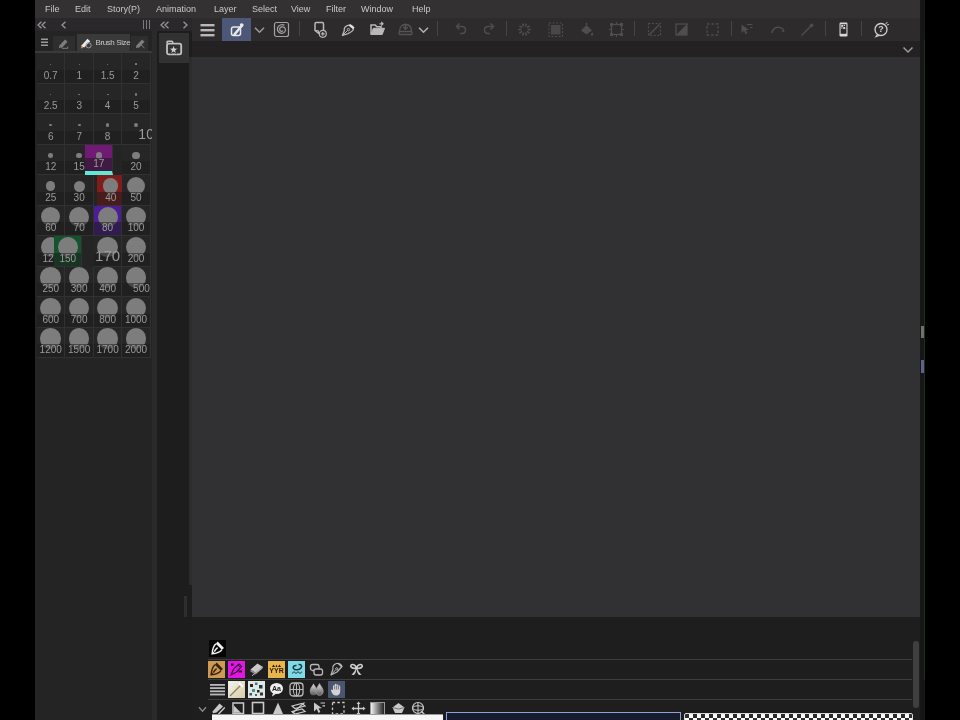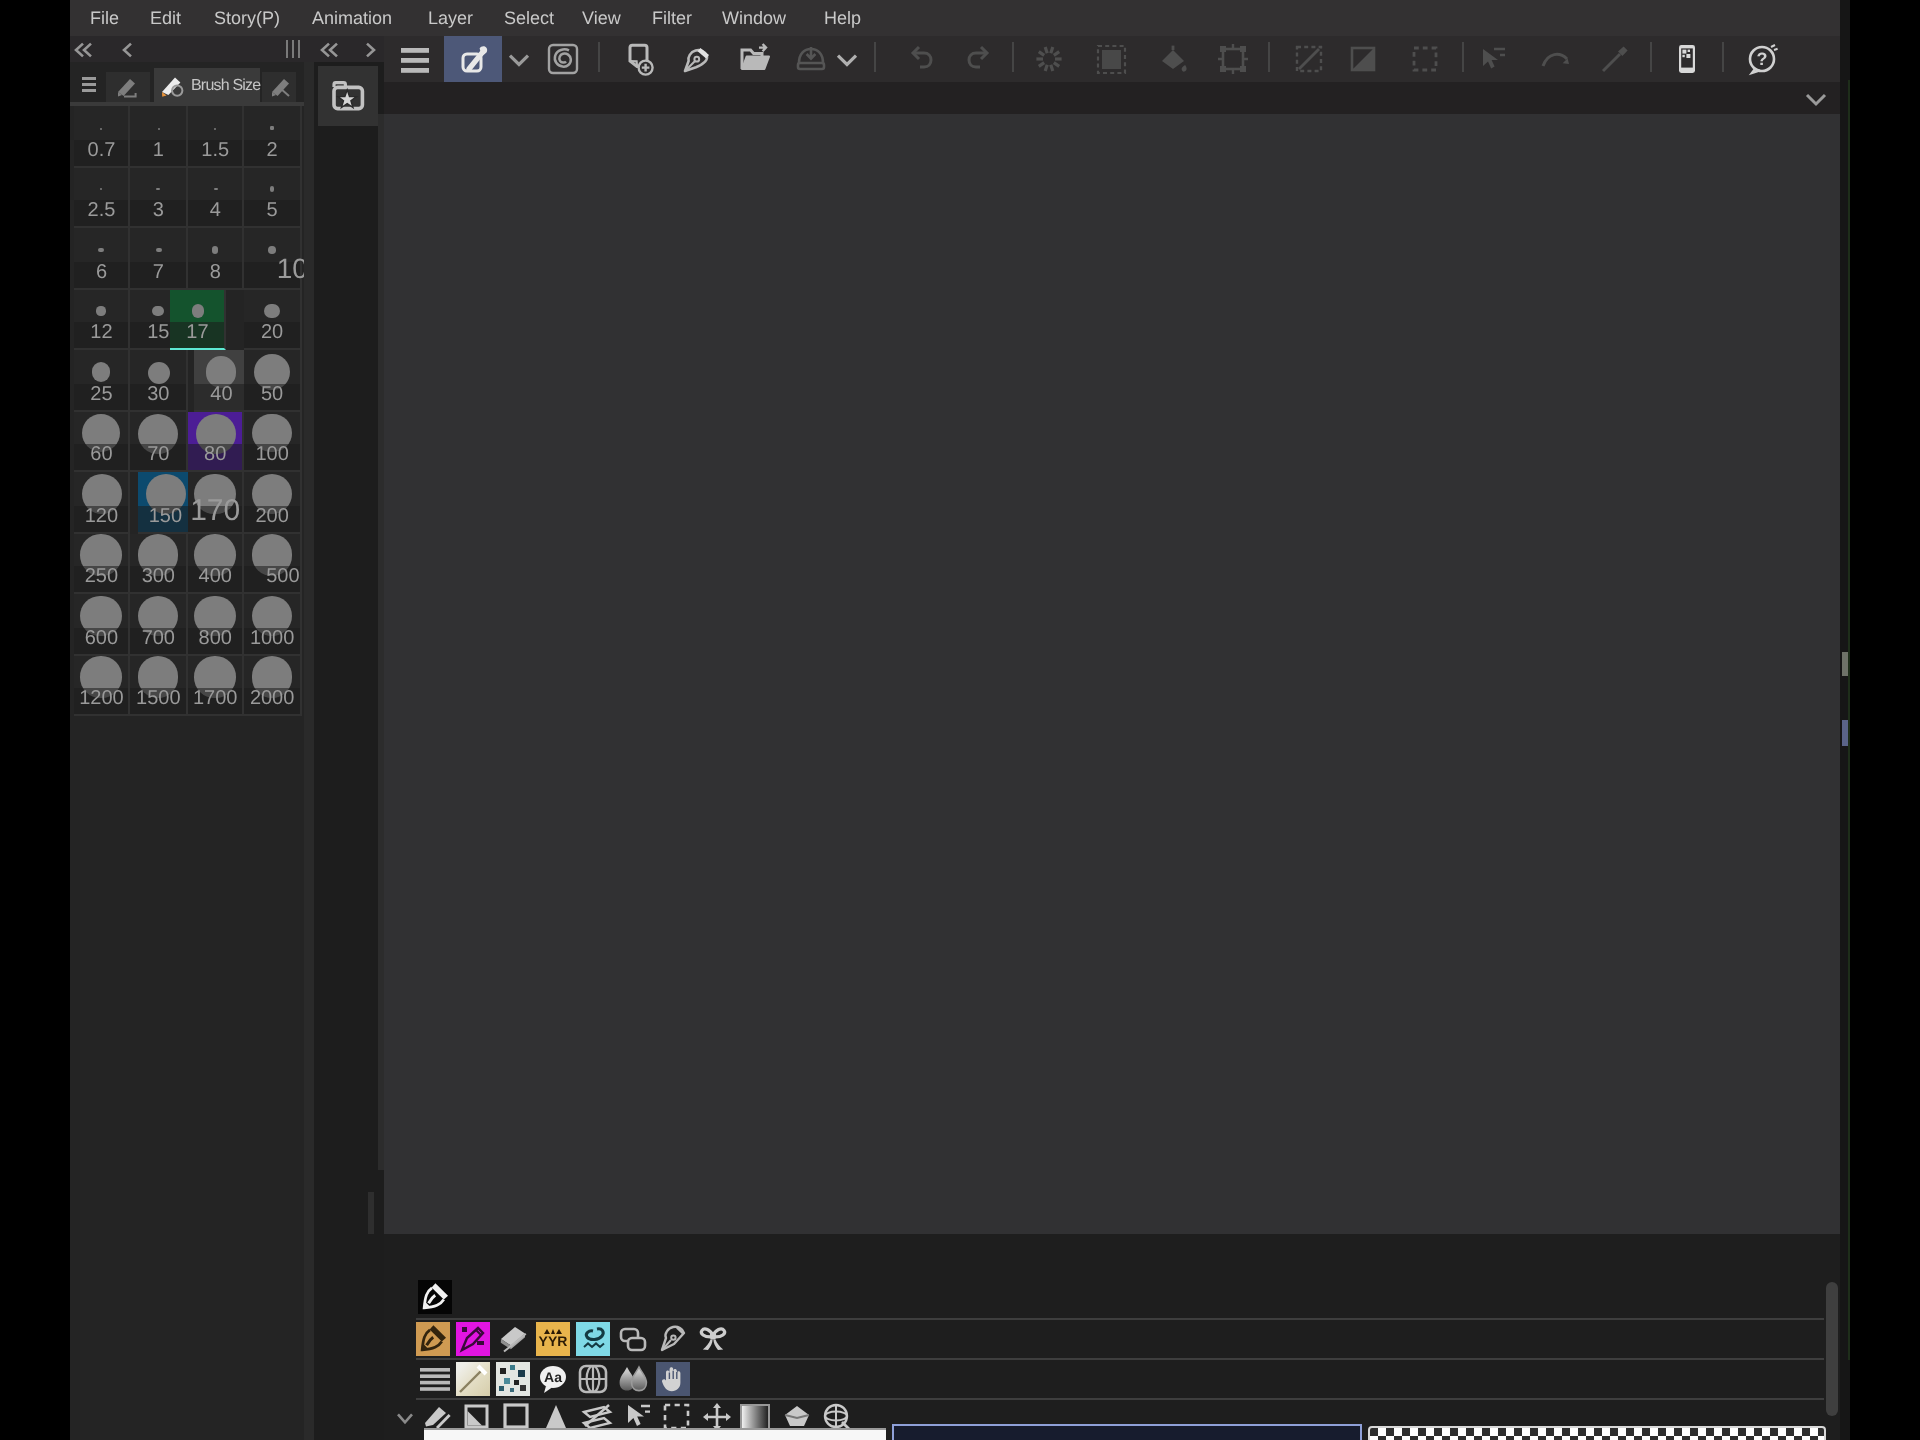--- a/index.html
+++ b/index.html
@@ -320,41 +320,41 @@
       <div style="position:absolute;left:37.00px;top:144.50px;width:28.45px;height:30.50px;background:#262626;border-right:1px solid #313131;border-bottom:1px solid #313131;box-sizing:border-box">
         <div style="position:absolute;left:50%;top:11px;width:4.6px;height:4.6px;margin-left:-2.30px;margin-top:-2.30px;background:#7d7d7d;border-radius:50%"></div>
         <div style="position:absolute;left:0;right:0;bottom:0;height:13px;background:rgba(28,28,28,0.55)"></div>
         <div style="position:absolute;left:0;right:0;bottom:2px;text-align:center;font-size:10px;color:#9a9a9a">12</div>
       </div>
       <div style="position:absolute;left:65.45px;top:144.50px;width:28.45px;height:30.50px;background:#262626;border-right:1px solid #313131;border-bottom:1px solid #313131;box-sizing:border-box">
         <div style="position:absolute;left:50%;top:11px;width:5.6px;height:5.6px;margin-left:-2.80px;margin-top:-2.80px;background:#7d7d7d;border-radius:50%"></div>
         <div style="position:absolute;left:0;right:0;bottom:0;height:13px;background:rgba(28,28,28,0.55)"></div>
         <div style="position:absolute;left:0;right:0;bottom:2px;text-align:center;font-size:10px;color:#9a9a9a">15</div>
       </div>
-      <div style="position:absolute;left:85px;top:144.50px;width:28.45px;height:30.50px;background:#14532d;border-right:1px solid #313131;border-bottom:1px solid #5eead4;box-sizing:border-box">
+      <div style="position:absolute;left:85px;top:144.50px;width:28.45px;height:30.50px;background:#701a75;border-right:1px solid #313131;border-bottom:4px solid #5eead4;box-sizing:border-box">
         <div style="position:absolute;left:50%;top:11px;width:6.4px;height:6.4px;margin-left:-3.20px;margin-top:-3.20px;background:#7d7d7d;border-radius:50%"></div>
         <div style="position:absolute;left:0;right:0;bottom:0;height:13px;background:rgba(28,28,28,0.55)"></div>
         <div style="position:absolute;left:0;right:0;bottom:2px;text-align:center;font-size:10px;color:#9a9a9a">17</div>
       </div>
       <div style="position:absolute;left:122.35px;top:144.50px;width:28.45px;height:30.50px;background:#262626;border-right:1px solid #313131;border-bottom:1px solid #313131;box-sizing:border-box">
         <div style="position:absolute;left:50%;top:11px;width:7.4px;height:7.4px;margin-left:-3.70px;margin-top:-3.70px;background:#7d7d7d;border-radius:50%"></div>
         <div style="position:absolute;left:0;right:0;bottom:0;height:13px;background:rgba(28,28,28,0.55)"></div>
         <div style="position:absolute;left:0;right:0;bottom:2px;text-align:center;font-size:10px;color:#9a9a9a">20</div>
       </div>
       <div style="position:absolute;left:37.00px;top:175.00px;width:28.45px;height:30.50px;background:#262626;border-right:1px solid #313131;border-bottom:1px solid #313131;box-sizing:border-box">
         <div style="position:absolute;left:50%;top:11px;width:9.5px;height:9.5px;margin-left:-4.75px;margin-top:-4.75px;background:#7d7d7d;border-radius:50%"></div>
         <div style="position:absolute;left:0;right:0;bottom:0;height:13px;background:rgba(28,28,28,0.55)"></div>
         <div style="position:absolute;left:0;right:0;bottom:2px;text-align:center;font-size:10px;color:#9a9a9a">25</div>
       </div>
       <div style="position:absolute;left:65.45px;top:175.00px;width:28.45px;height:30.50px;background:#262626;border-right:1px solid #313131;border-bottom:1px solid #313131;box-sizing:border-box">
         <div style="position:absolute;left:50%;top:11px;width:11px;height:11px;margin-left:-5.50px;margin-top:-5.50px;background:#7d7d7d;border-radius:50%"></div>
         <div style="position:absolute;left:0;right:0;bottom:0;height:13px;background:rgba(28,28,28,0.55)"></div>
         <div style="position:absolute;left:0;right:0;bottom:2px;text-align:center;font-size:10px;color:#9a9a9a">30</div>
       </div>
-      <div style="position:absolute;left:97px;top:175.00px;width:28.45px;height:30.50px;background:#404040;border-right:1px solid #313131;border-bottom:1px solid #313131;box-sizing:border-box">
+      <div style="position:absolute;left:97px;top:175.00px;width:28.45px;height:30.50px;background:#7f1d1d;border-right:1px solid #313131;border-bottom:1px solid #313131;box-sizing:border-box">
         <div style="position:absolute;left:50%;top:11px;width:15.5px;height:15.5px;margin-left:-7.75px;margin-top:-7.75px;background:#7d7d7d;border-radius:50%"></div>
         <div style="position:absolute;left:0;right:0;bottom:0;height:13px;background:rgba(28,28,28,0.55)"></div>
         <div style="position:absolute;left:0;right:0;bottom:2px;text-align:center;font-size:10px;color:#9a9a9a">40</div>
       </div>
       <div style="position:absolute;left:122.35px;top:175.00px;width:28.45px;height:30.50px;background:#262626;border-right:1px solid #313131;border-bottom:1px solid #313131;box-sizing:border-box">
         <div style="position:absolute;left:50%;top:11px;width:18.5px;height:18.5px;margin-left:-9.25px;margin-top:-9.25px;background:#7d7d7d;border-radius:50%"></div>
         <div style="position:absolute;left:0;right:0;bottom:0;height:13px;background:rgba(28,28,28,0.55)"></div>
         <div style="position:absolute;left:0;right:0;bottom:2px;text-align:center;font-size:10px;color:#9a9a9a">50</div>
       </div>
       <div style="position:absolute;left:37.00px;top:205.50px;width:28.45px;height:30.50px;background:#262626;border-right:1px solid #313131;border-bottom:1px solid #313131;box-sizing:border-box">
@@ -375,21 +375,21 @@
       <div style="position:absolute;left:122.35px;top:205.50px;width:28.45px;height:30.50px;background:#262626;border-right:1px solid #313131;border-bottom:1px solid #313131;box-sizing:border-box">
         <div style="position:absolute;left:50%;top:11px;width:19.5px;height:19.5px;margin-left:-9.75px;margin-top:-9.75px;background:#7d7d7d;border-radius:50%"></div>
         <div style="position:absolute;left:0;right:0;bottom:0;height:13px;background:rgba(28,28,28,0.55)"></div>
         <div style="position:absolute;left:0;right:0;bottom:2px;text-align:center;font-size:10px;color:#9a9a9a">100</div>
       </div>
       <div style="position:absolute;left:37.00px;top:236.00px;width:28.45px;height:30.50px;background:#262626;border-right:1px solid #313131;border-bottom:1px solid #313131;box-sizing:border-box">
         <div style="position:absolute;left:50%;top:11px;width:20px;height:20px;margin-left:-10.00px;margin-top:-10.00px;background:#7d7d7d;border-radius:50%"></div>
         <div style="position:absolute;left:0;right:0;bottom:0;height:13px;background:rgba(28,28,28,0.55)"></div>
         <div style="position:absolute;left:0;right:0;bottom:2px;text-align:center;font-size:10px;color:#9a9a9a">120</div>
       </div>
-      <div style="position:absolute;left:69px;top:236.00px;width:28.45px;height:30.50px;background:#0c4a6e;border-right:1px solid #313131;border-bottom:1px solid #313131;box-sizing:border-box">
+      <div style="position:absolute;left:54px;top:236.00px;width:28.45px;height:30.50px;background:#14532d;border-right:1px solid #313131;border-bottom:1px solid #313131;box-sizing:border-box">
         <div style="position:absolute;left:50%;top:11px;width:20px;height:20px;margin-left:-10.00px;margin-top:-10.00px;background:#7d7d7d;border-radius:50%"></div>
         <div style="position:absolute;left:0;right:0;bottom:0;height:13px;background:rgba(28,28,28,0.55)"></div>
         <div style="position:absolute;left:0;right:0;bottom:2px;text-align:center;font-size:10px;color:#9a9a9a">150</div>
       </div>
       <div style="position:absolute;left:93.90px;top:236.00px;width:28.45px;height:30.50px;background:#262626;border-right:1px solid #313131;border-bottom:1px solid #313131;box-sizing:border-box">
         <div style="position:absolute;left:50%;top:11px;width:20.5px;height:20.5px;margin-left:-10.25px;margin-top:-10.25px;background:#7d7d7d;border-radius:50%"></div>
         <div style="position:absolute;left:0;right:0;bottom:0;height:13px;background:rgba(28,28,28,0.55)"></div>
         <div style="position:absolute;left:0;right:0;bottom:2px;text-align:center;font-size:15px;color:#9a9a9a">170</div>
       </div>
       <div style="position:absolute;left:122.35px;top:236.00px;width:28.45px;height:30.50px;background:#262626;border-right:1px solid #313131;border-bottom:1px solid #313131;box-sizing:border-box">

